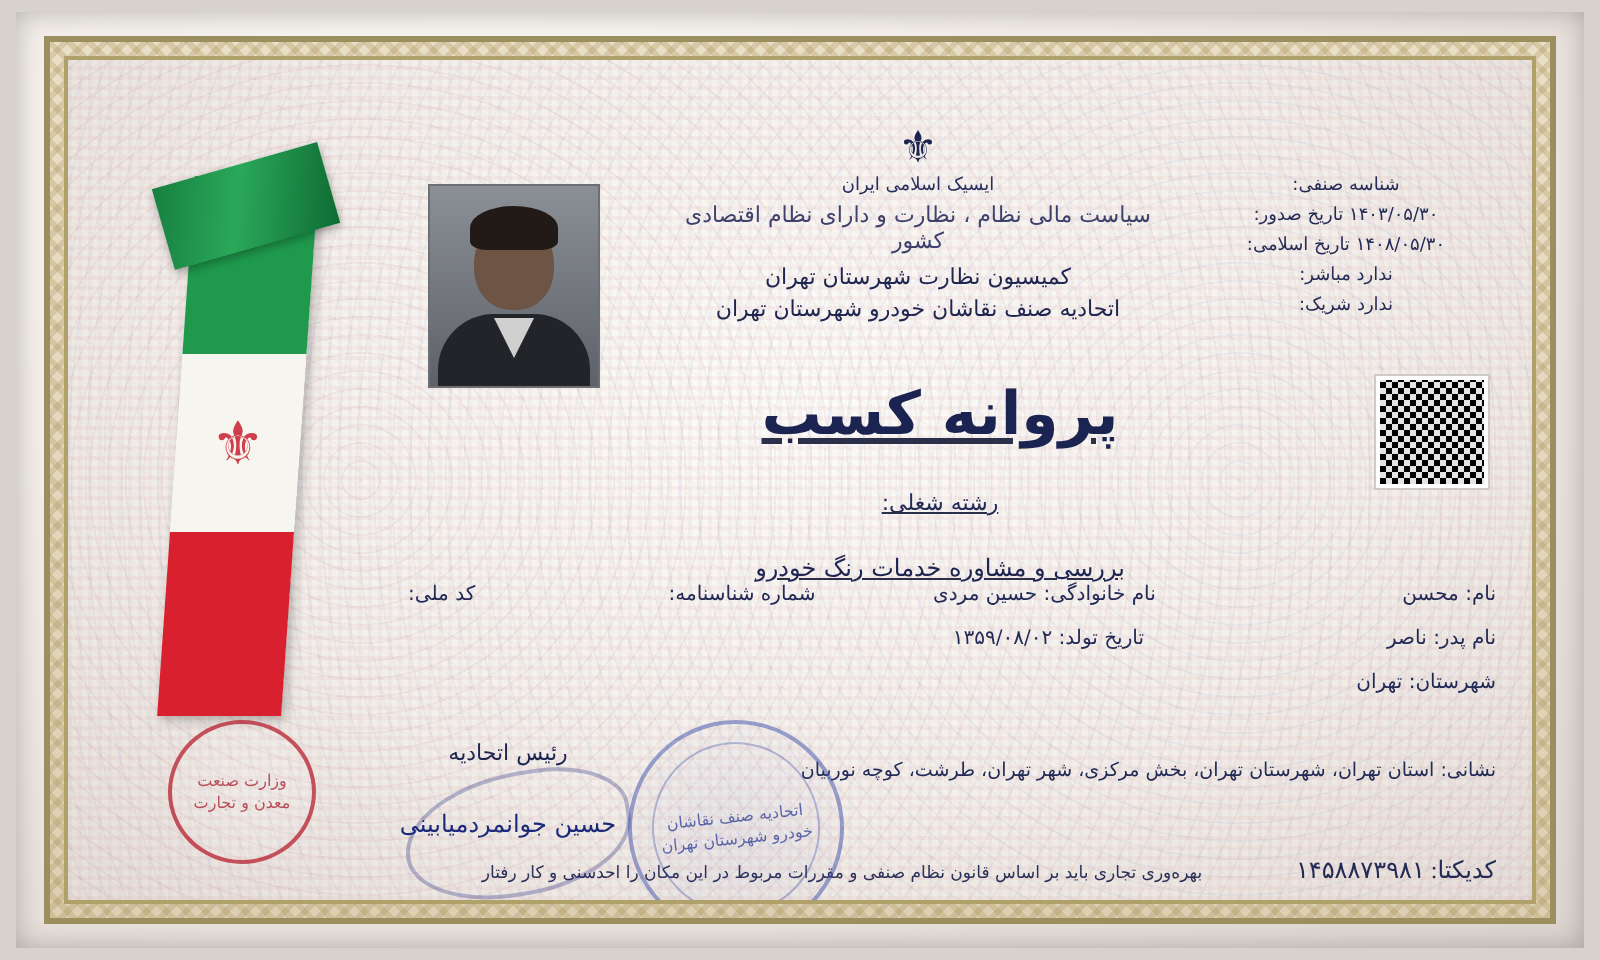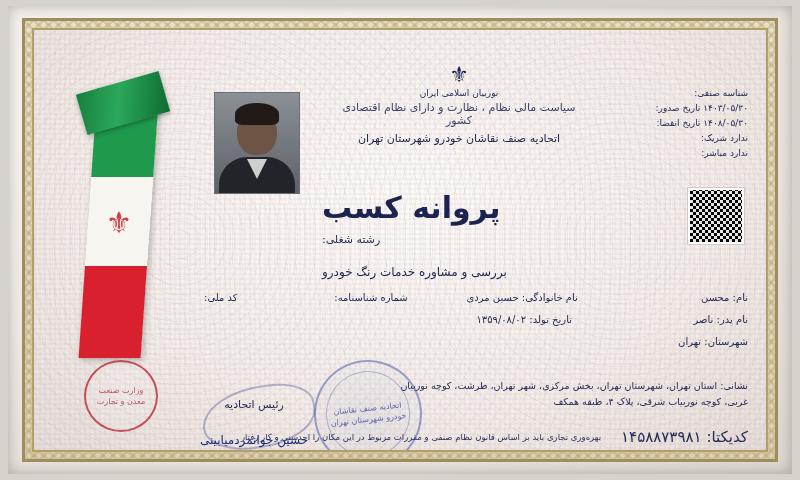--- a/index.html
+++ b/index.html
@@ -228,54 +228,55 @@
     letter-spacing: .5px;
     margin: 3px 0 5px;
     opacity: .9;
   }
   .header-line-2 { font-size: 11px; color: #20264f; margin-top: 4px; }
   .header-line-3 { font-size: 11px; color: #20264f; margin-top: 3px; }
 
   
   .title-block {
     position: absolute;
-    left: 288px;
+    left: 301px;
     top: 160px;
     width: 270px;
-    text-align: left;
+    text-align: center;
+    text-decoration: underline;
   }
   .main-title {
     font-size: 30px;
     font-weight: bold;
     color: #1b2450;
     letter-spacing: 1px;
   }
   .subtitle-label {
-    margin-top: 8px;
+    margin-top: 20px;
     font-size: 11px;
     color: #242b55;
   }
   .subtitle-value {
     margin-top: 19px;
     font-size: 12px;
     color: #1d2450;
   }
 
   
   .meta-right {
     position: absolute;
     right: 18px;
     top: 56px;
     width: 150px;
     text-align: right;
     font-size: 9px;
     line-height: 15px;
     color: #242b55;
   }
-  .meta-right .row { white-space: nowrap; }
+  .meta-right .row { white-space: nowrap; text-align: center; }
 
   
   .qr {
     position: absolute;
     right: 22px;
     top: 158px;
     width: 52px;
     height: 52px;
     background:
       repeating-linear-gradient(0deg, #1b1b1b 0 3px, #ffffff 3px 6px),
@@ -315,23 +316,24 @@
     font-size: 9.5px;
     line-height: 16px;
     color: #222a55;
     text-align: right;
   }
 
   .code-line {
     position: absolute;
     right: 18px;
     top: 398px;
-    font-size: 15px;
+    font-size: 12px;
     color: #222a55;
     text-align: right;
+    font-family: Liberation Serif, serif;
   }
 
   .footnote {
     position: absolute;
     right: 18px;
     left: 60px;
     bottom: 8px;
     font-size: 8.5px;
     color: #2a3058;
     text-align: center;
@@ -339,21 +341,21 @@
 
   
   .sign-area {
     position: absolute;
     left: 150px;
     top: 340px;
     width: 140px;
     text-align: center;
     color: #1d2450;
   }
-  .sign-title { font-size: 11px; margin-top: 28px; }
+  .sign-title { font-size: 11px; }
   .sign-name {
     margin-top: 22px;
     font-size: 12px;
     color: #1b2a7a;
   }
   .sign-scribble {
     position: absolute;
     left: 168px;
     top: 356px;
     width: 110px;
@@ -415,51 +417,52 @@
 
         <div class="photo-box">
           <div class="photo-body"></div>
           <div class="photo-head"></div>
           <div class="photo-hair"></div>
           <div class="photo-collar"></div>
         </div>
 
         <div class="header-center">
           <div class="emblem">⚜</div>
-          <div class="header-line-1">نوربیان اسلامی ایران</div>
+          <div class="header-line-1">ایسیک اسلامی ایران</div>
           <div class="header-script">سیاست مالی نظام ، نظارت و دارای نظام اقتصادی کشور</div>
+          <div class="header-line-2">کمیسیون نظارت شهرستان تهران</div>
           <div class="header-line-3">اتحادیه صنف نقاشان خودرو شهرستان تهران</div>
         </div>
 
         <div class="title-block">
           <div class="main-title">پروانه کسب</div>
           <div class="subtitle-label">رشته شغلی:</div>
           <div class="subtitle-value">بررسی و مشاوره خدمات رنگ خودرو</div>
         </div>
 
         <div class="meta-right">
           <div class="row">
             <span>شناسه صنفی:</span>
             <span></span>
           </div>
           <div class="row">
             <span>۱۴۰۳/۰۵/۳۰</span>
             <span>تاریخ صدور:</span>
           </div>
           <div class="row">
             <span>۱۴۰۸/۰۵/۳۰</span>
-            <span>تاریخ انقضا:</span>
+            <span>تاریخ اسلامی:</span>
+          </div>
+          <div class="row">
+            <span>ندارد</span>
+            <span>مباشر:</span>
           </div>
           <div class="row">
             <span>ندارد</span>
             <span>شریک:</span>
-          </div>
-          <div class="row">
-            <span>ندارد</span>
-            <span>مباشر:</span>
           </div>
         </div>
 
         <div class="qr"></div>
 
         <div class="fields">
           <div class="field-row">
             <div class="fr-right">
               <span>نام:</span>
               <span>محسن</span>
@@ -499,21 +502,20 @@
             <div class="fr-mid2"></div>
             <div class="fr-left"></div>
           </div>
         </div>
 
         <div class="address-block">
           <div>
             <span>نشانی:</span>
             <span>استان تهران، شهرستان تهران، بخش مرکزی، شهر تهران، طرشت، کوچه نوربیان</span>
           </div>
-          <div>غربی، کوچه نوربیاب شرقی، پلاک ۴، طبقه همکف</div>
         </div>
 
         <div class="code-line">
           <span>کدیکتا:</span>
           <span>۱۴۵۸۸۷۳۹۸۱</span>
         </div>
 
         <div class="footnote">بهره‌وری تجاری باید بر اساس قانون نظام صنفی و مقررات مربوط در این مکان را احدسنی و کار رفتار</div>
 
         <div class="sign-area">

